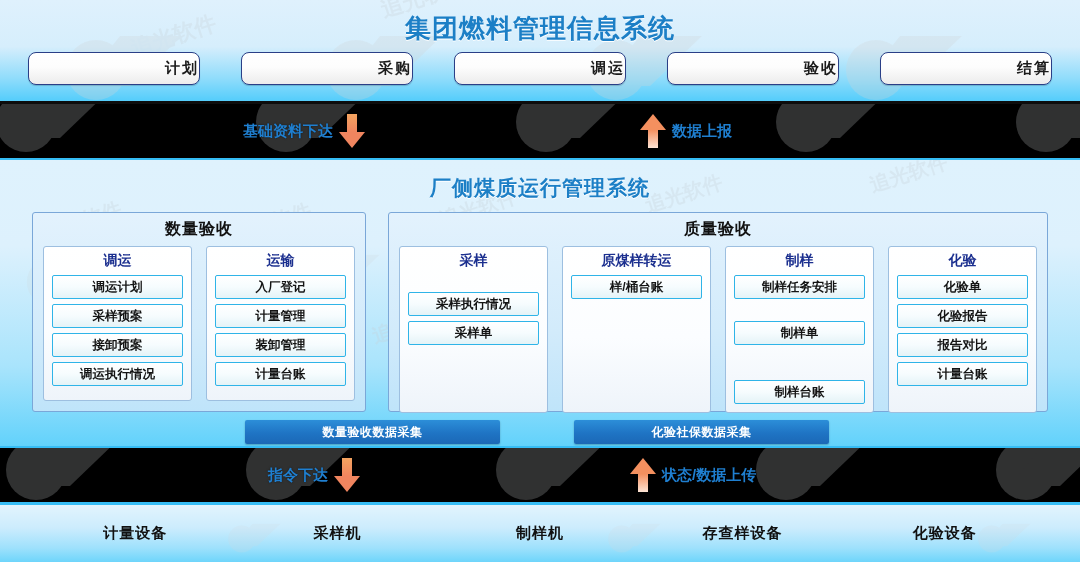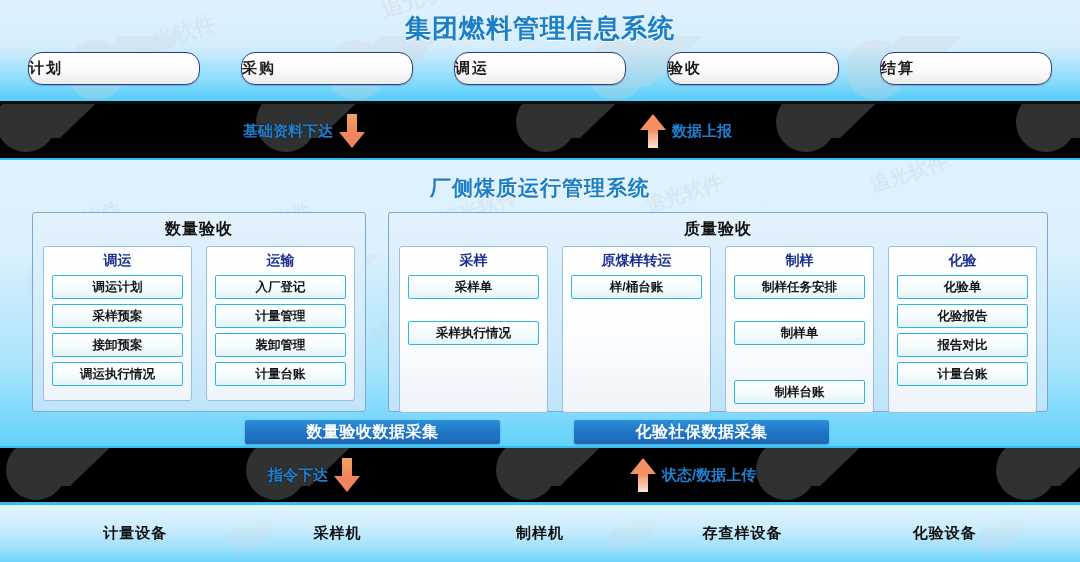--- a/index.html
+++ b/index.html
@@ -43,23 +43,23 @@
     z-index: 6;
   }
   #top-nav {
     position: absolute; top: 52px; left: 28px; width: 1024px;
     display: flex; justify-content: space-between;
     z-index: 6;
   }
   .nav-btn {
     width: 172px; height: 33px;
     border: 1px solid #2a3f87;
-    border-radius: 14px;
+    border-radius: 8px;
     background: linear-gradient(180deg,#ffffff 0%,#fdfdfd 45%,#ececec 100%);
-    display: flex; align-items: center; justify-content: flex-start;
+    display: flex; align-items: center; justify-content: flex-end;
     font-size: 15px; font-weight: bold; color: #1b1b1b;
     box-shadow: 0 1px 1px rgba(0,0,0,.18);
     letter-spacing: 2px;
   }
 
   
   #flow-band-1 {
     position: absolute; left: 0; top: 104px; width: 1080px; height: 54px;
     background: #000000;
     overflow: hidden;
@@ -168,21 +168,21 @@
   #collect-row {
     position: absolute; top: 260px; left: 0; width: 1080px;
     display: flex; z-index: 6;
   }
   .collect-bar {
     position: absolute;
     height: 24px;
     border-radius: 2px;
     background: linear-gradient(180deg,#2c8ed8 0%,#1f74c4 55%,#1b68b6 100%);
     display: flex; align-items: center; justify-content: center;
-    color: #ffffff; font-size: 16px; font-weight: bold;
+    color: #ffffff; font-size: 12px; font-weight: bold;
     letter-spacing: .5px;
     box-shadow: 0 1px 2px rgba(0,0,0,.25);
   }
 
   
   #bottom-band {
     position: absolute; left: 0; top: 502px; width: 1080px; height: 60px;
     background: linear-gradient(180deg,#e2f4fd 0%, #ccecfd 40%, #9fe1fc 75%, #6ed5fb 100%);
     border-top: 3px solid #36bdf5;
     overflow: hidden;
@@ -357,22 +357,22 @@
           </div>
         </div>
       </div>
 
       <div class="group-box qua">
         <div class="group-title">质量验收</div>
         <div class="cols">
           <div class="col">
             <div class="col-title">采样</div>
             <div class="items">
+              <div class="item" style="margin-top:17px">采样执行情况</div>
               <div class="item">采样单</div>
-              <div class="item" style="margin-top:17px">采样执行情况</div>
             </div>
           </div>
           <div class="col">
             <div class="col-title">原煤样转运</div>
             <div class="items">
               <div class="item">样/桶台账</div>
             </div>
           </div>
           <div class="col">
             <div class="col-title">制样</div>

